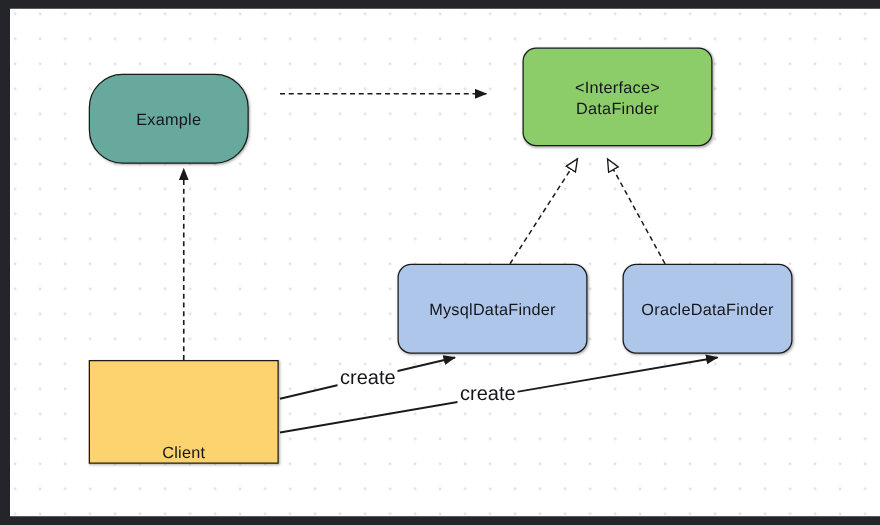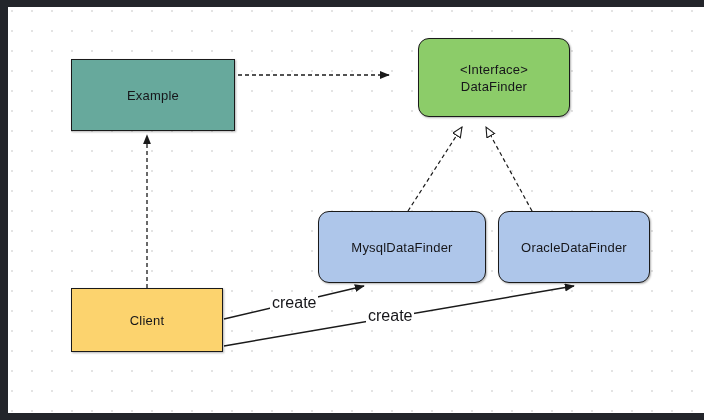--- a/index.html
+++ b/index.html
@@ -50,38 +50,40 @@
     letter-spacing: 0.2px;
     box-shadow: 1px 1px 2px rgba(0,0,0,0.30);
   }
   .node .label {
     white-space: pre-line;
     padding: 0 6px;
   }
   .node.rounded { border-radius: 11px; margin-left: 19px; }
 
   #node-example {
-    left: 63px;  top: 52px;  width: 164px; height: 72px;
+    left: 63px;  top: 52px;  width: 128px; height: 72px;
     background: #67a99c;
+    border-radius: 27px;
   }
   #node-datafinder {
     left: 391px; top: 31px;  width: 152px; height: 79px;
     background: #8ccc69;
   }
   #node-mysql {
-    left: 291px; top: 204px; width: 168px; height: 72px;
+    left: 291px; top: 204px; width: 152px; height: 72px;
     background: #aec6ea;
   }
   #node-oracle {
-    left: 471px; top: 204px; width: 152px; height: 72px;
+    left: 471px; top: 204px; width: 136px; height: 72px;
     background: #aec6ea;
   }
   #node-client {
-    left: 63px;  top: 281px; width: 152px; height: 64px;
+    left: 63px;  top: 281px; width: 152px; height: 83px;
     background: #fcd36e;
+    align-items: flex-end;
   }
 
   .edge-label {
     position: absolute;
     font-size: 16px;
     color: #16161a;
     background: #ffffff;
     padding: 0 2px;
     white-space: nowrap;
   }

